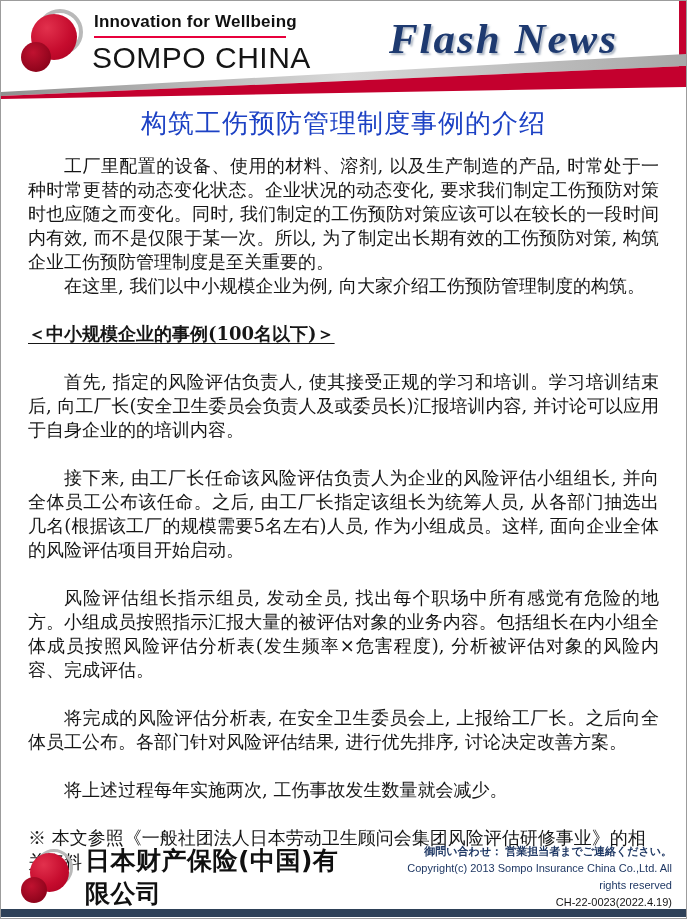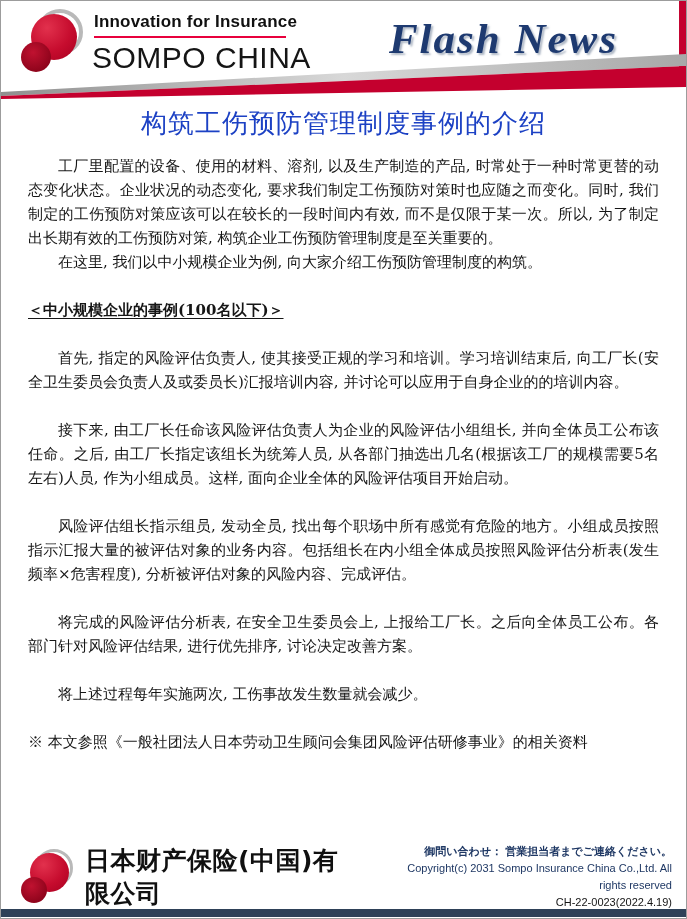--- a/index.html
+++ b/index.html
@@ -48,21 +48,21 @@
     text-shadow:2px 2px 2px rgba(110,125,150,0.55);
     margin-left:48px;
   }
 
   
   .title {
     margin:6px 0 0; text-align:center;
     font-family:"Liberation Sans","DejaVu Sans",sans-serif; font-weight:normal;
     font-size:26px; color:#1c41c4; letter-spacing:1px;
   }
-  .content { padding:13px 27px 0 27px; font-size:15px; line-height:24px; color:#161616; }
+  .content { padding:13px 27px 0 27px; font-size:18px; line-height:24px; color:#161616; }
   .para { margin:0; text-indent:2em; text-align:justify; }
   .para + .para { margin-top:0; }
   .gap { height:24px; }
   .section-heading { font-weight:bold; text-decoration:underline; text-underline-offset:3px; }
   .note { margin:0; text-indent:0; }
 
   
   .footer {
     position:absolute; left:0; right:0; bottom:10px; height:62px;
     display:flex; align-items:center; justify-content:space-between;
@@ -106,21 +106,21 @@
       <polygon points="0,91 687,53 687,65 0,95" fill="url(#silverGrad)"></polygon>
       <polygon points="0,95 687,65 687,86 0,98" fill="#c4002e"></polygon>
     </svg>
 
     <div class="logo-mark hdr">
       <span class="ring"></span>
       <span class="ball"></span>
       <span class="ball2"></span>
     </div>
 
-    <div class="tagline">Innovation for Insurance</div>
+    <div class="tagline">Innovation for Wellbeing</div>
     <div class="tagline-rule"></div>
     <div class="brand">SOMPO CHINA</div>
     <div class="masthead">Flash News</div>
   </div>
 
   <h1 class="title">构筑工伤预防管理制度事例的介绍</h1>
 
   <div class="content">
     <p class="para">工厂里配置的设备、使用的材料、溶剂, 以及生产制造的产品, 时常处于一种时常更替的动态变化状态。企业状况的动态变化, 要求我们制定工伤预防对策时也应随之而变化。同时, 我们制定的工伤预防对策应该可以在较长的一段时间内有效, 而不是仅限于某一次。所以, 为了制定出长期有效的工伤预防对策, 构筑企业工伤预防管理制度是至关重要的。</p>
     <p class="para">在这里, 我们以中小规模企业为例, 向大家介绍工伤预防管理制度的构筑。</p>
@@ -151,19 +151,19 @@
     <div class="footer-left">
       <div class="logo-mark ftr">
         <span class="ring"></span>
         <span class="ball"></span>
         <span class="ball2"></span>
       </div>
       <div class="company">日本财产保险(中国)有限公司</div>
     </div>
     <div class="footer-right">
       <div class="contact">御問い合わせ：  営業担当者までご連絡ください。</div>
-      <div class="copyright">Copyright(c) 2031 Sompo Insurance China Co.,Ltd.  All rights reserved</div>
+      <div class="copyright">Copyright(c) 2013 Sompo Insurance China Co.,Ltd.  All rights reserved</div>
       <div class="docnum">CH-22-0023(2022.4.19)</div>
     </div>
   </div>
 
   <div class="bottom-bar"></div>
 </div>
 
 </body></html>

